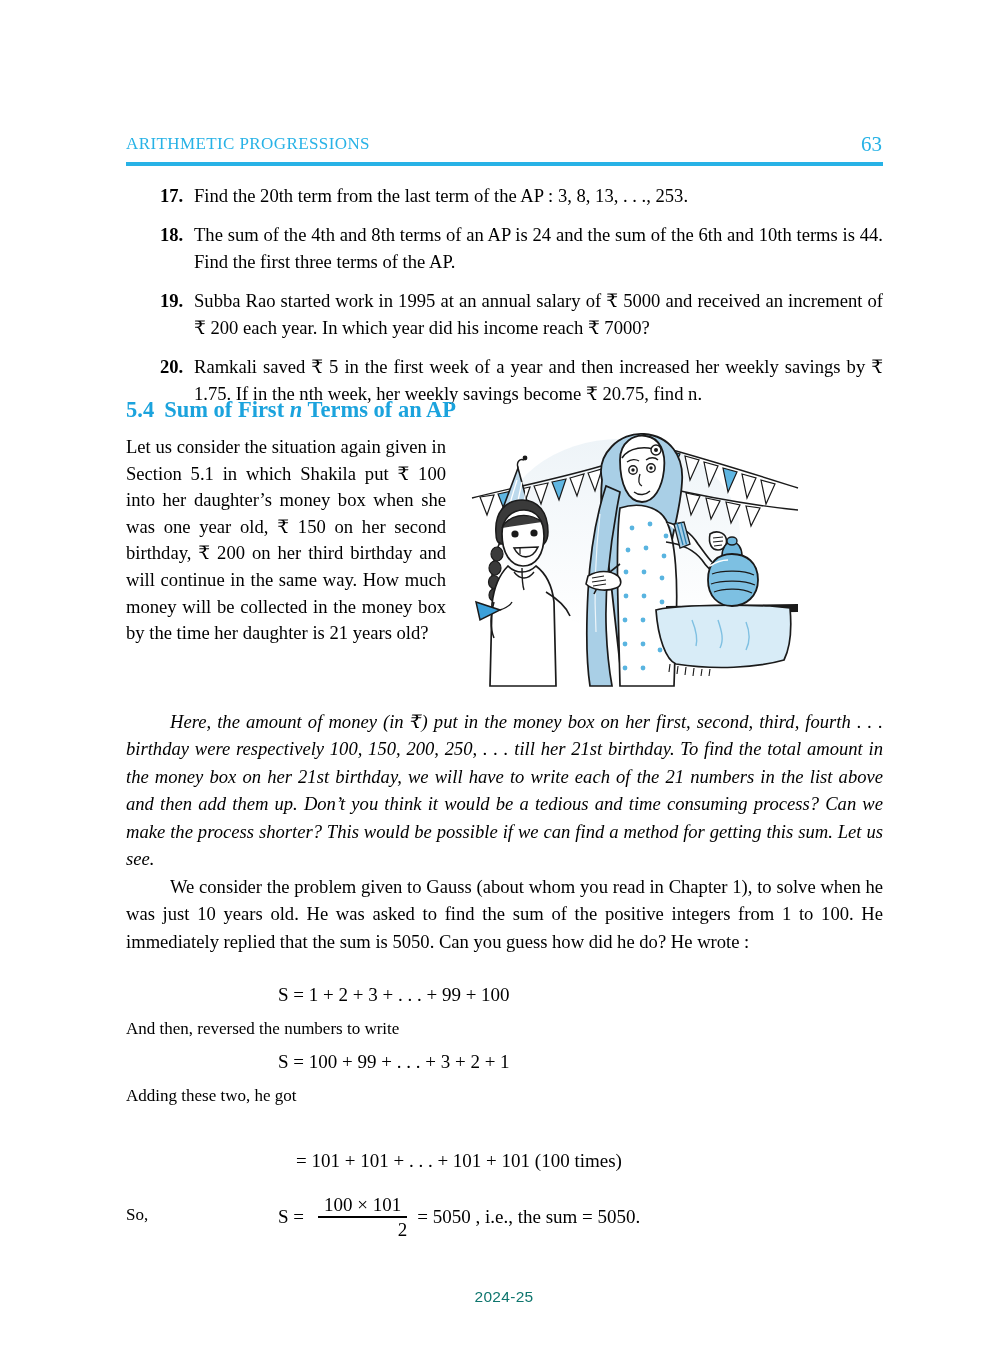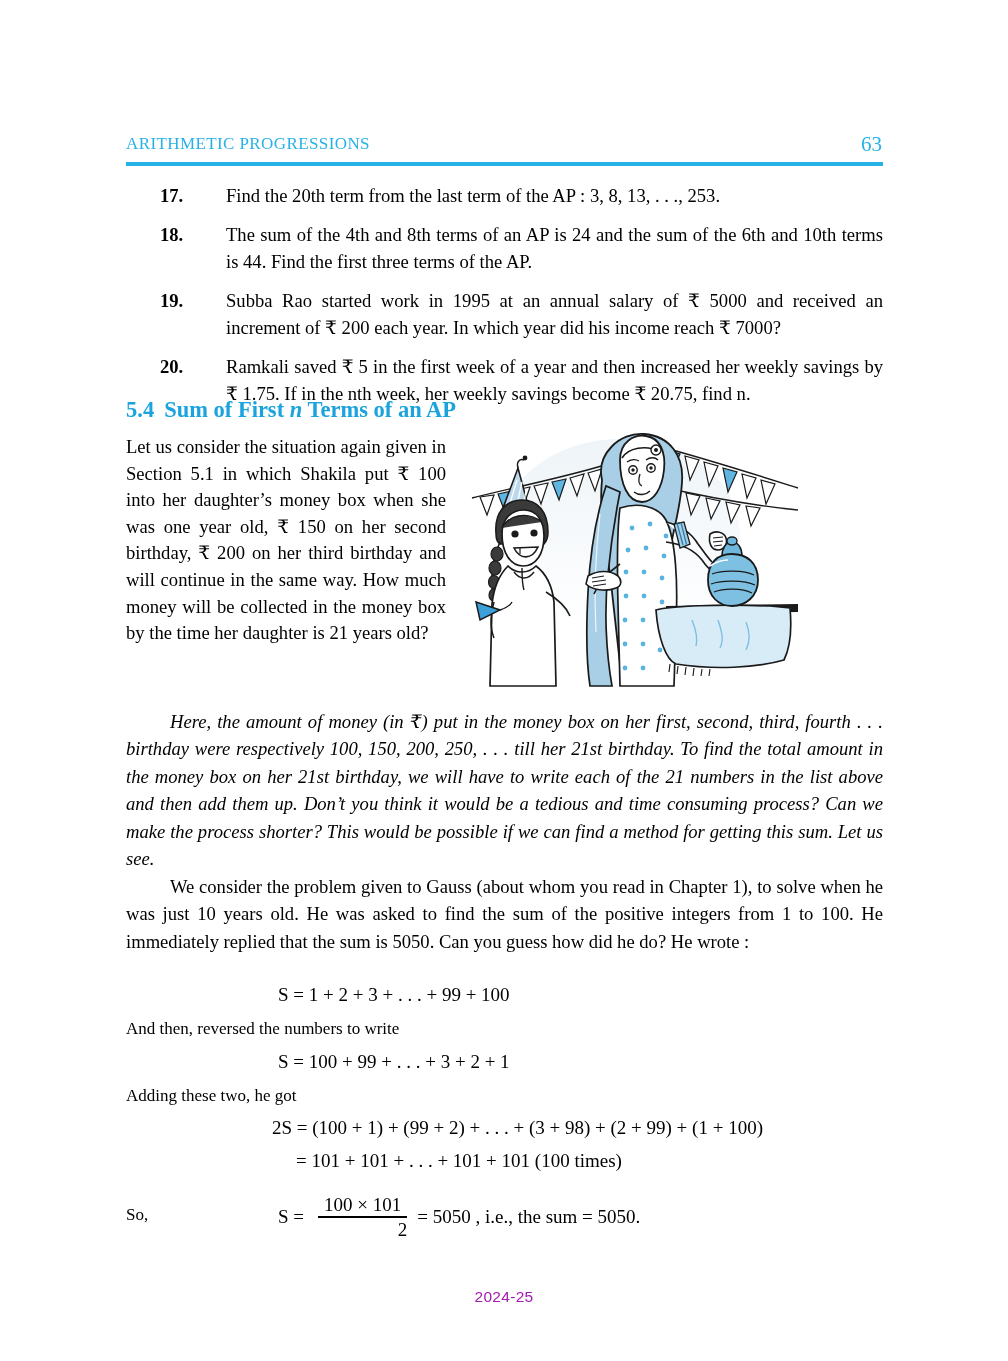--- a/index.html
+++ b/index.html
@@ -73,21 +73,21 @@
     text-align: justify;
   }
   .qitem:last-child { margin-bottom: 0; }
   .qnum {
     position: absolute;
     left: 34px;
     top: 0;
     font-weight: bold;
     font-size: 18.6px;
   }
-  .qtext { display: block; margin-left: 32px; }
+  .qtext { display: block; }
 
   
   .section-heading {
     position: absolute;
     left: 126px;
     top: 397px;
     font-size: 22.5px;
     font-weight: bold;
     color: #1ba3dd;
     white-space: nowrap;
@@ -185,21 +185,21 @@
   
   .footer {
     position: absolute;
     left: 0;
     top: 1288px;
     width: 1008px;
     text-align: center;
     font-family: "Liberation Sans", "DejaVu Sans", sans-serif;
     font-size: 15.5px;
     letter-spacing: 0.3px;
-    color: #a21caf;
+    color: #0f766e;
   }
 </style>
 </head>
 <body>
 
 <div class="page">
 
   <div class="header">
     <div class="header-title">ARITHMETIC PROGRESSIONS</div>
     <div class="header-pageno">63</div>
@@ -430,21 +430,20 @@
     </svg>
   </div>
 
   <div class="body-para" id="para-here">Here, the amount of money (in ₹) put in the money box on her first, second, third, fourth . . . birthday were respectively 100, 150, 200, 250, . . . till her 21st birthday. To find the total amount in the money box on her 21st birthday, we will have to write each of the 21 numbers in the list above and then add them up. Don’t you think it would be a tedious and time consuming process? Can we make the process shorter? This would be possible if we can find a method for getting this sum. Let us see.</div>
   <div class="body-para" id="para-gauss">We consider the problem given to Gauss (about whom you read in Chapter 1), to solve when he was just 10 years old. He was asked to find the sum of the positive integers from 1 to 100. He immediately replied that the sum is 5050. Can you guess how did he do? He wrote :</div>
 
   <div class="math" id="eq-s1">S =  1 + 2 + 3 + . . . + 99 + 100</div>
   <div class="runtext" id="txt-andthen">And then, reversed the numbers to write</div>
   <div class="math" id="eq-s2">S =  100 + 99 + . . . + 3 + 2 + 1</div>
   <div class="runtext" id="txt-adding">Adding these two, he got</div>
-  <div class="math" id="eq-2s">2S =  (100 + 1) + (99 + 2) + . . . + (3 + 98) + (2 + 99) + (1 + 100)</div>
   <div class="math" id="eq-101">=  101 + 101 + . . . + 101 + 101    (100 times)</div>
 
   <div class="runtext" id="txt-so">So,</div>
   <div class="math" id="eq-final">
     <span class="eq-lead">S  =</span>
     <span class="frac">
       <span class="numer">100 × 101</span>
       <span class="bar"></span>
       <span class="denom">2</span>
     </span>

